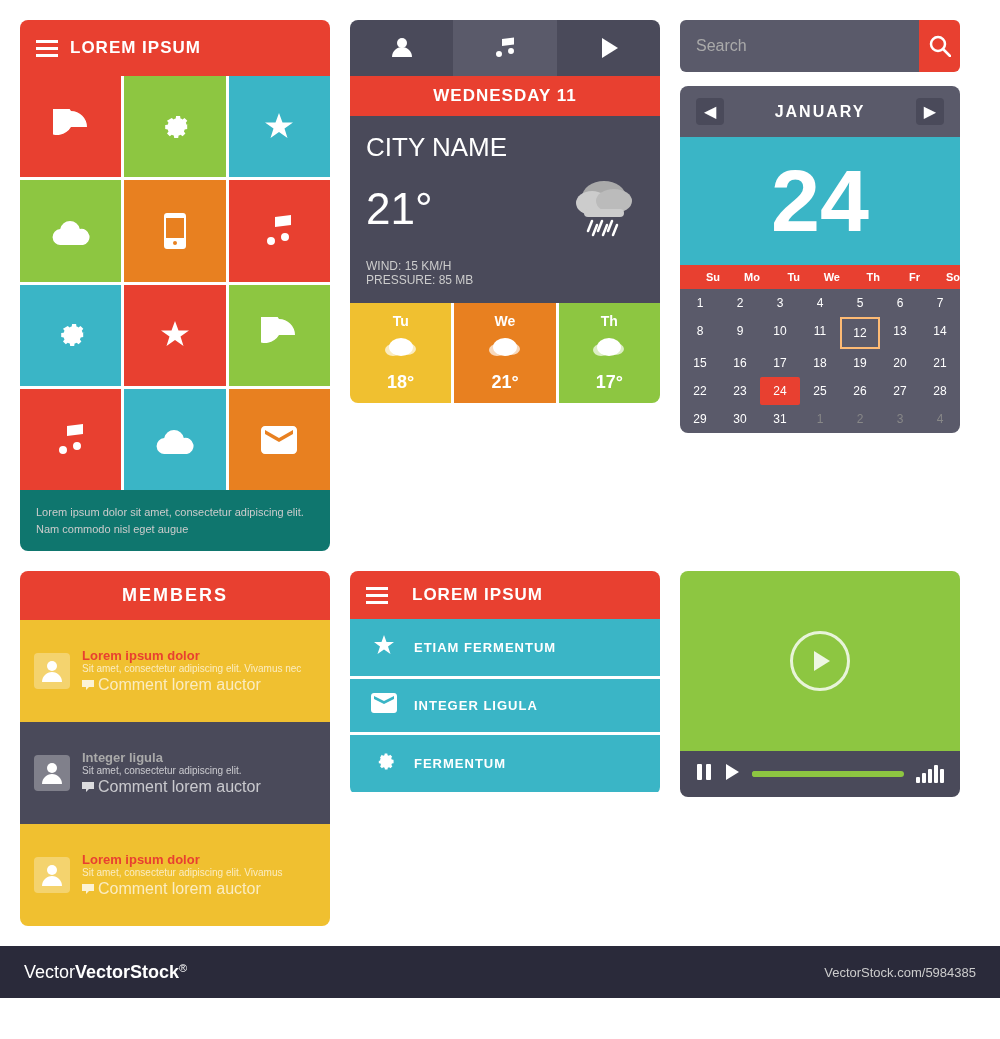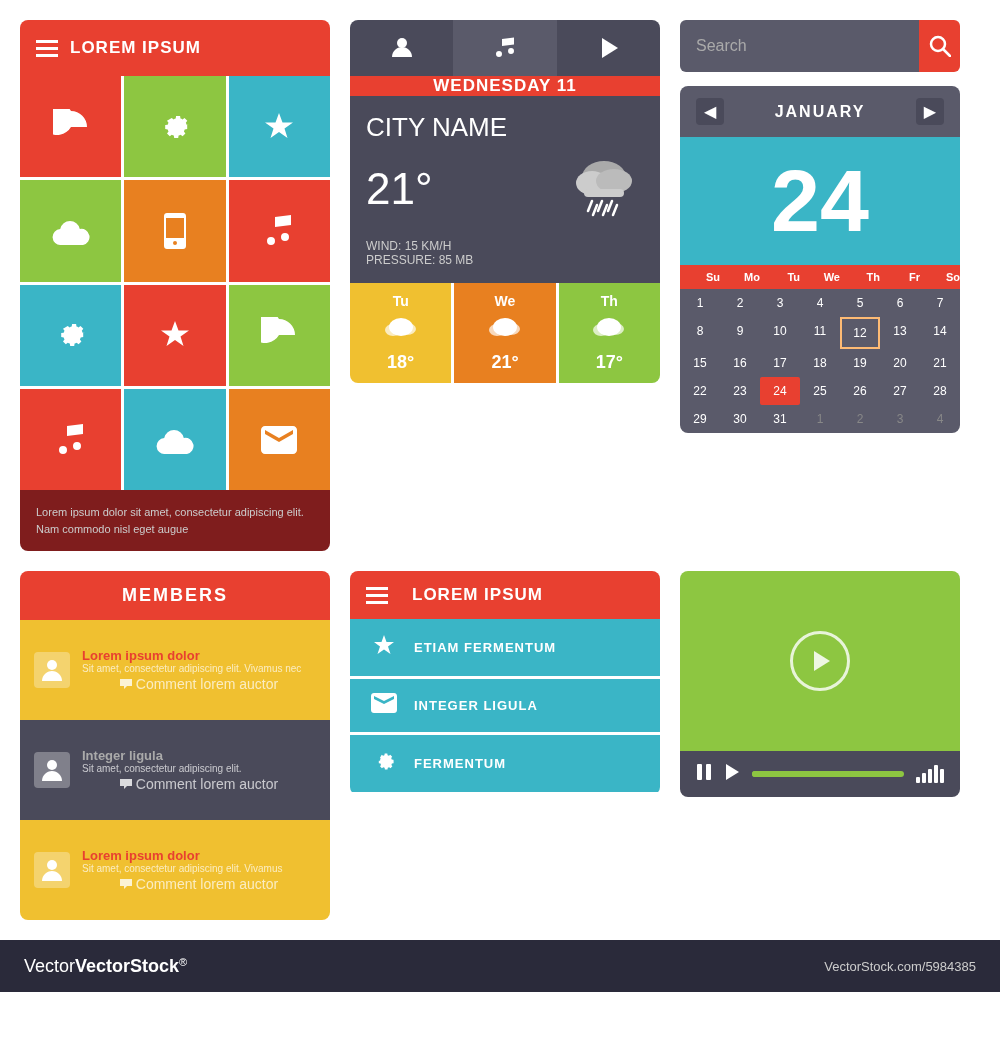--- a/index.html
+++ b/index.html
@@ -16,29 +16,29 @@
     .app-grid-header .hamburger { display: flex; flex-direction: column; gap: 4px; }
     .app-grid-header .hamburger span { width: 22px; height: 3px; background: white; display: block; }
     .app-grid-header .title { font-size: 17px; font-weight: bold; letter-spacing: 1px; text-transform: uppercase; }
     .app-grid-tiles { display: grid; grid-template-columns: repeat(3, 1fr); gap: 3px; background: #fff; }
     .tile { aspect-ratio: 1; display: flex; align-items: center; justify-content: center; }
     .tile svg, .tile .icon-emoji { font-size: 32px; color: white; }
     .tile-red { background: #e84030; }
     .tile-green { background: #8dc641; }
     .tile-blue { background: #3ab5c6; }
     .tile-orange { background: #e88020; }
-    .app-grid-footer { background: #7f1d1d; color: #ccc; font-size: 11px; padding: 14px 16px; line-height: 1.5; }
+    .app-grid-footer { background: #0f766e; color: #ccc; font-size: 11px; padding: 14px 16px; line-height: 1.5; }
 
     
     .widget-weather { width: 310px; border-radius: 8px; overflow: hidden; }
     .weather-tabs { display: flex; background: #4a4a5a; }
     .weather-tab { flex: 1; height: 56px; display: flex; align-items: center; justify-content: center; cursor: pointer; }
     .weather-tab.active { background: #5a5a6a; }
     .weather-tab svg { fill: white; }
-    .weather-header { background: #e84030; color: white; text-align: center; font-size: 17px; font-weight: bold; letter-spacing: 1px; }
+    .weather-header { background: #e84030; color: white; text-align: center; padding: 10px; font-size: 17px; font-weight: bold; letter-spacing: 1px; }
     .weather-main { background: #4a4a5a; padding: 16px; }
     .weather-city { color: white; font-size: 26px; font-weight: 300; margin-bottom: 6px; }
     .weather-temp-row { display: flex; align-items: center; justify-content: space-between; }
     .weather-temp { color: white; font-size: 44px; font-weight: 300; }
     .weather-details { color: #ccc; font-size: 12px; margin-top: 10px; }
     .weather-forecast { display: grid; grid-template-columns: repeat(3, 1fr); gap: 3px; }
     .forecast-day { display: flex; flex-direction: column; align-items: center; padding: 10px; }
     .forecast-day.yellow { background: #f0c030; }
     .forecast-day.orange { background: #e88020; }
     .forecast-day.green { background: #8dc641; }
@@ -73,21 +73,21 @@
     .widget-members { width: 310px; border-radius: 8px; overflow: hidden; }
     .members-header { background: #e84030; color: white; text-align: center; padding: 14px; font-size: 18px; font-weight: bold; letter-spacing: 2px; }
     .member-item { display: flex; align-items: center; gap: 12px; padding: 28px 14px; }
     .member-item.yellow { background: #f0c030; }
     .member-item.dark { background: #4a4a5a; }
     .member-avatar { width: 36px; height: 36px; background: rgba(255,255,255,0.3); border-radius: 4px; display: flex; align-items: center; justify-content: center; flex-shrink: 0; }
     .member-info { flex: 1; }
     .member-name { color: #e84030; font-size: 13px; font-weight: bold; }
     .member-item.dark .member-name { color: #aaa; }
     .member-sub { color: rgba(255,255,255,0.7); font-size: 10px; }
-    .member-comment { color: rgba(255,255,255,0.7); font-size: 14px; display: flex; align-items: center; gap: 4px; margin-top: 2px; justify-content: center; }
+    .member-comment { color: rgba(255,255,255,0.7); font-size: 16px; display: flex; align-items: center; gap: 4px; margin-top: 2px; }
 
     
     .widget-menu { width: 310px; border-radius: 8px; overflow: hidden; }
     .menu-header { background: #e84030; color: white; display: flex; align-items: center; gap: 12px; padding: 14px 16px; }
     .menu-item { background: #3ab5c6; display: flex; align-items: center; gap: 16px; padding: 14px 20px; margin-bottom: 3px; cursor: pointer; }
     .menu-item-label { color: white; font-size: 13px; font-weight: bold; letter-spacing: 1px; }
     .menu-item-icon { font-size: 20px; color: white; width: 28px; text-align: center; }
 
     
     .widget-media { width: 280px; border-radius: 8px; overflow: hidden; }

